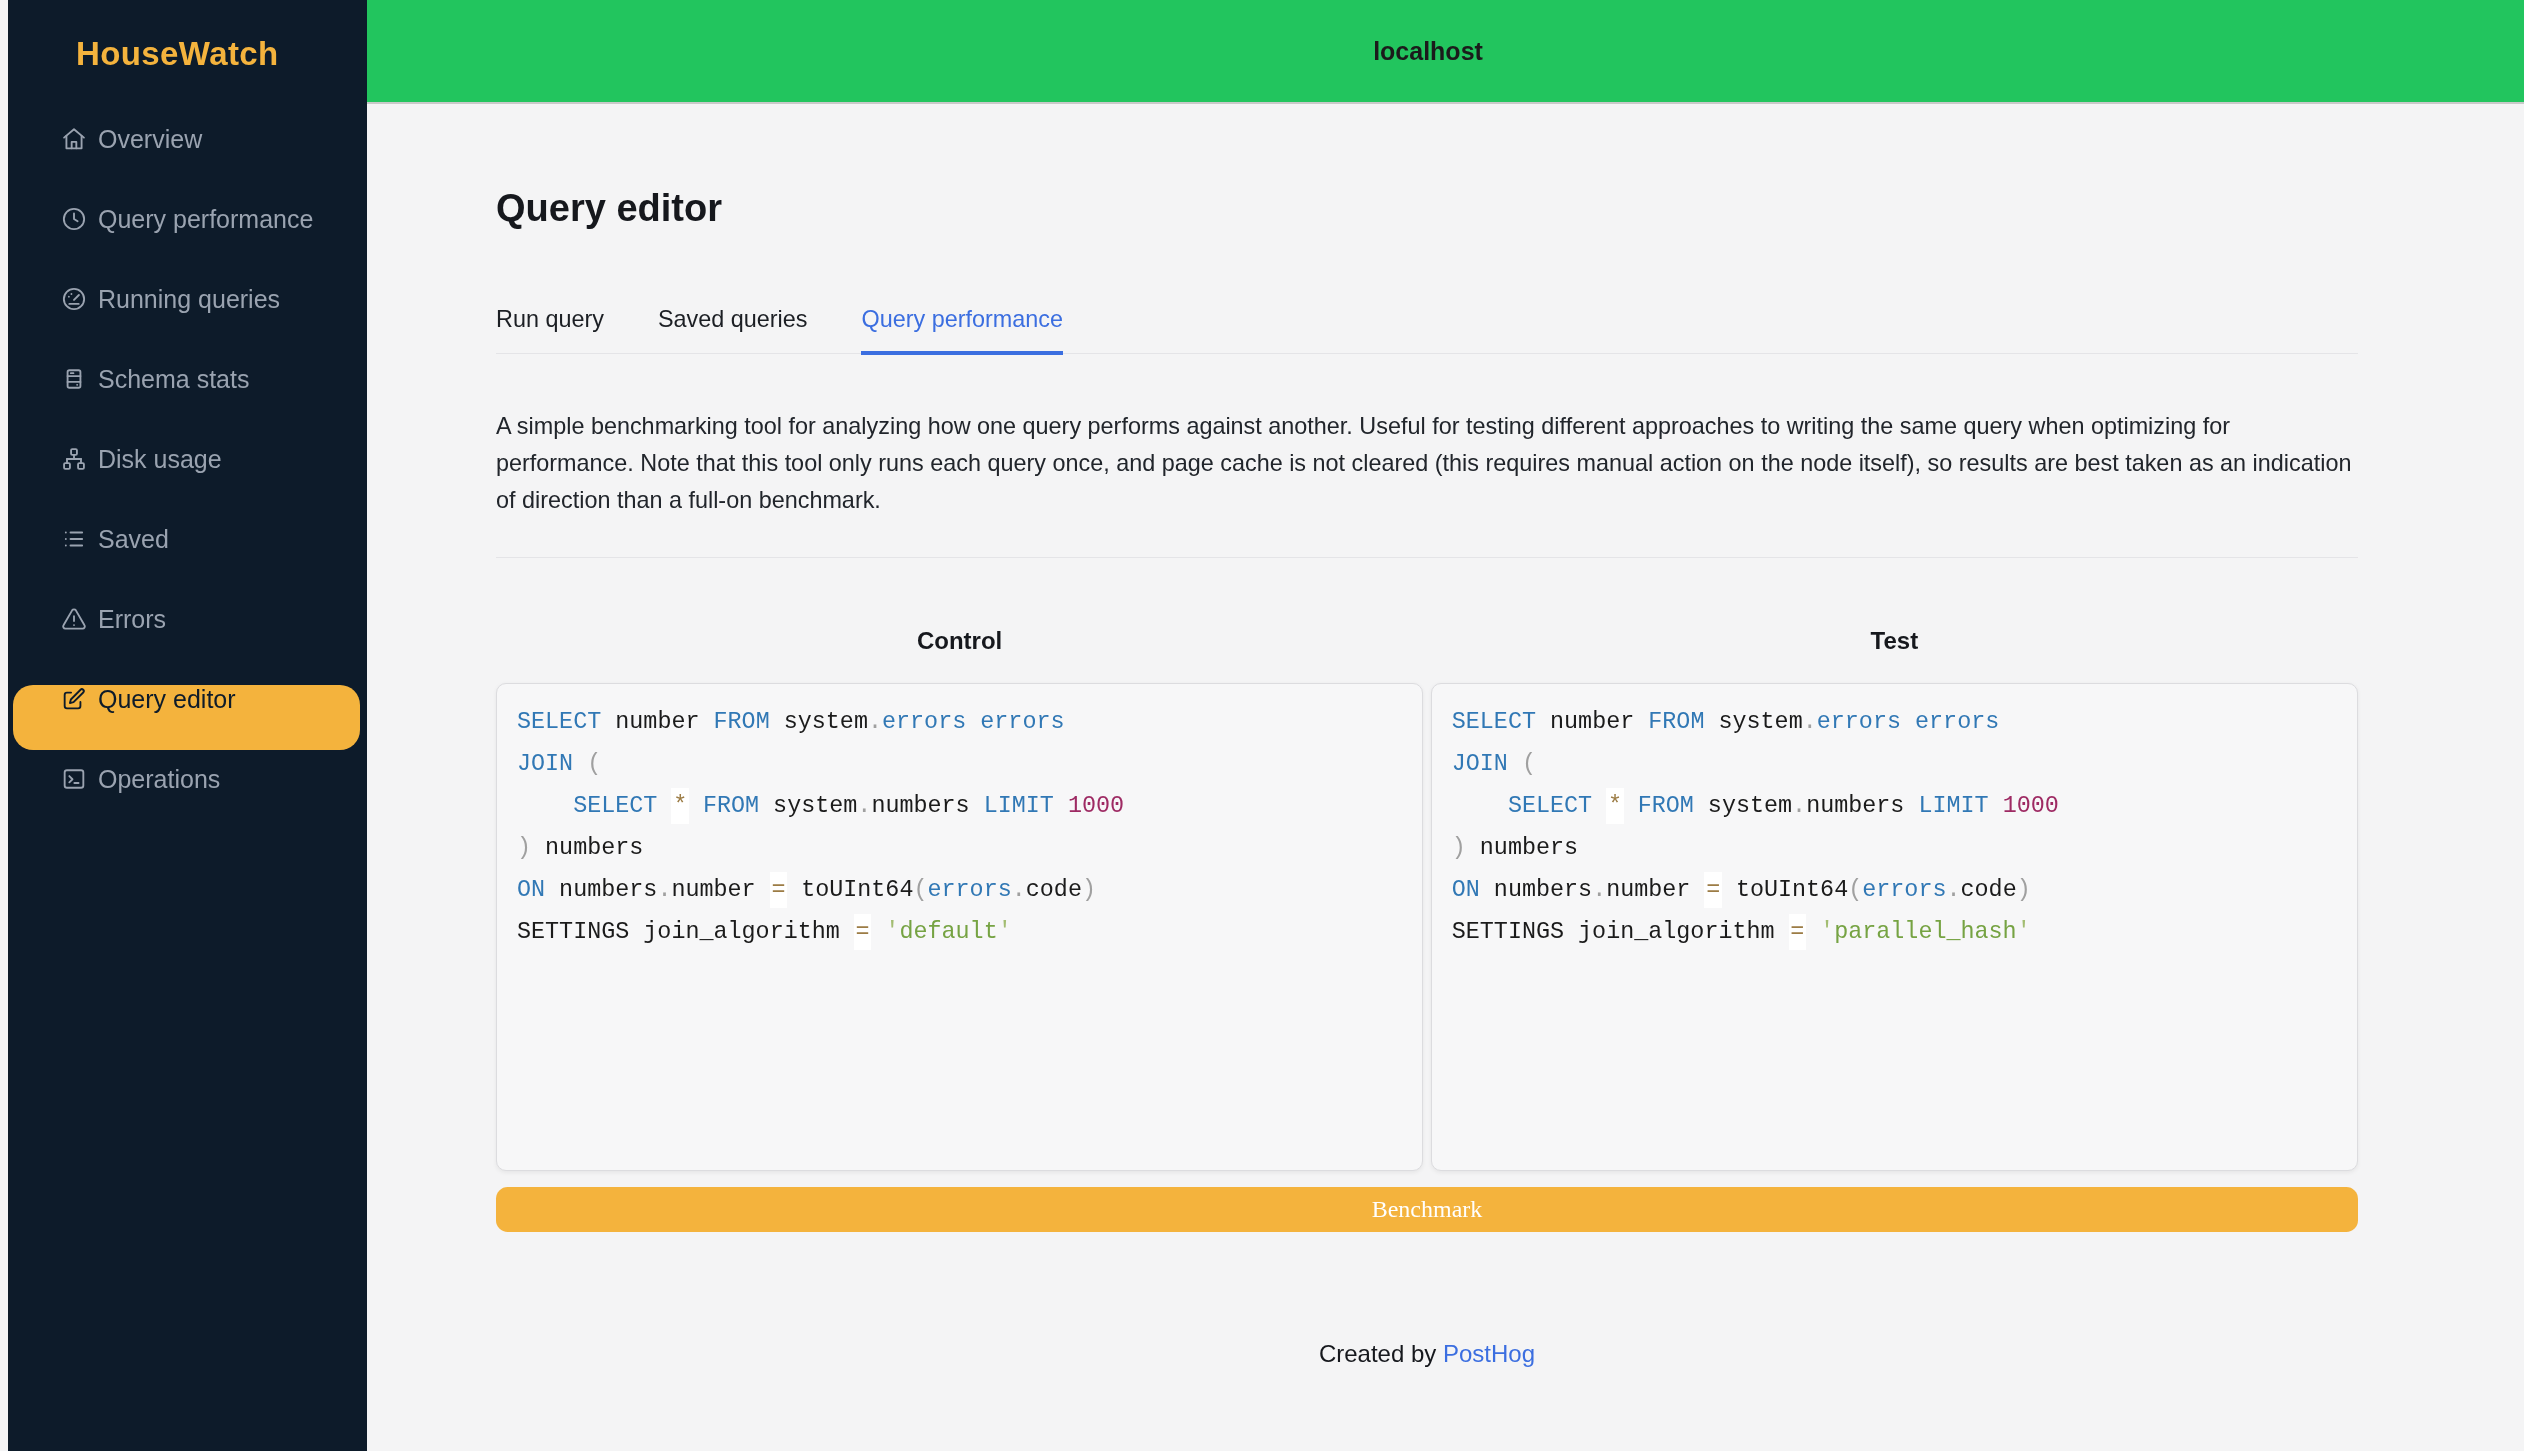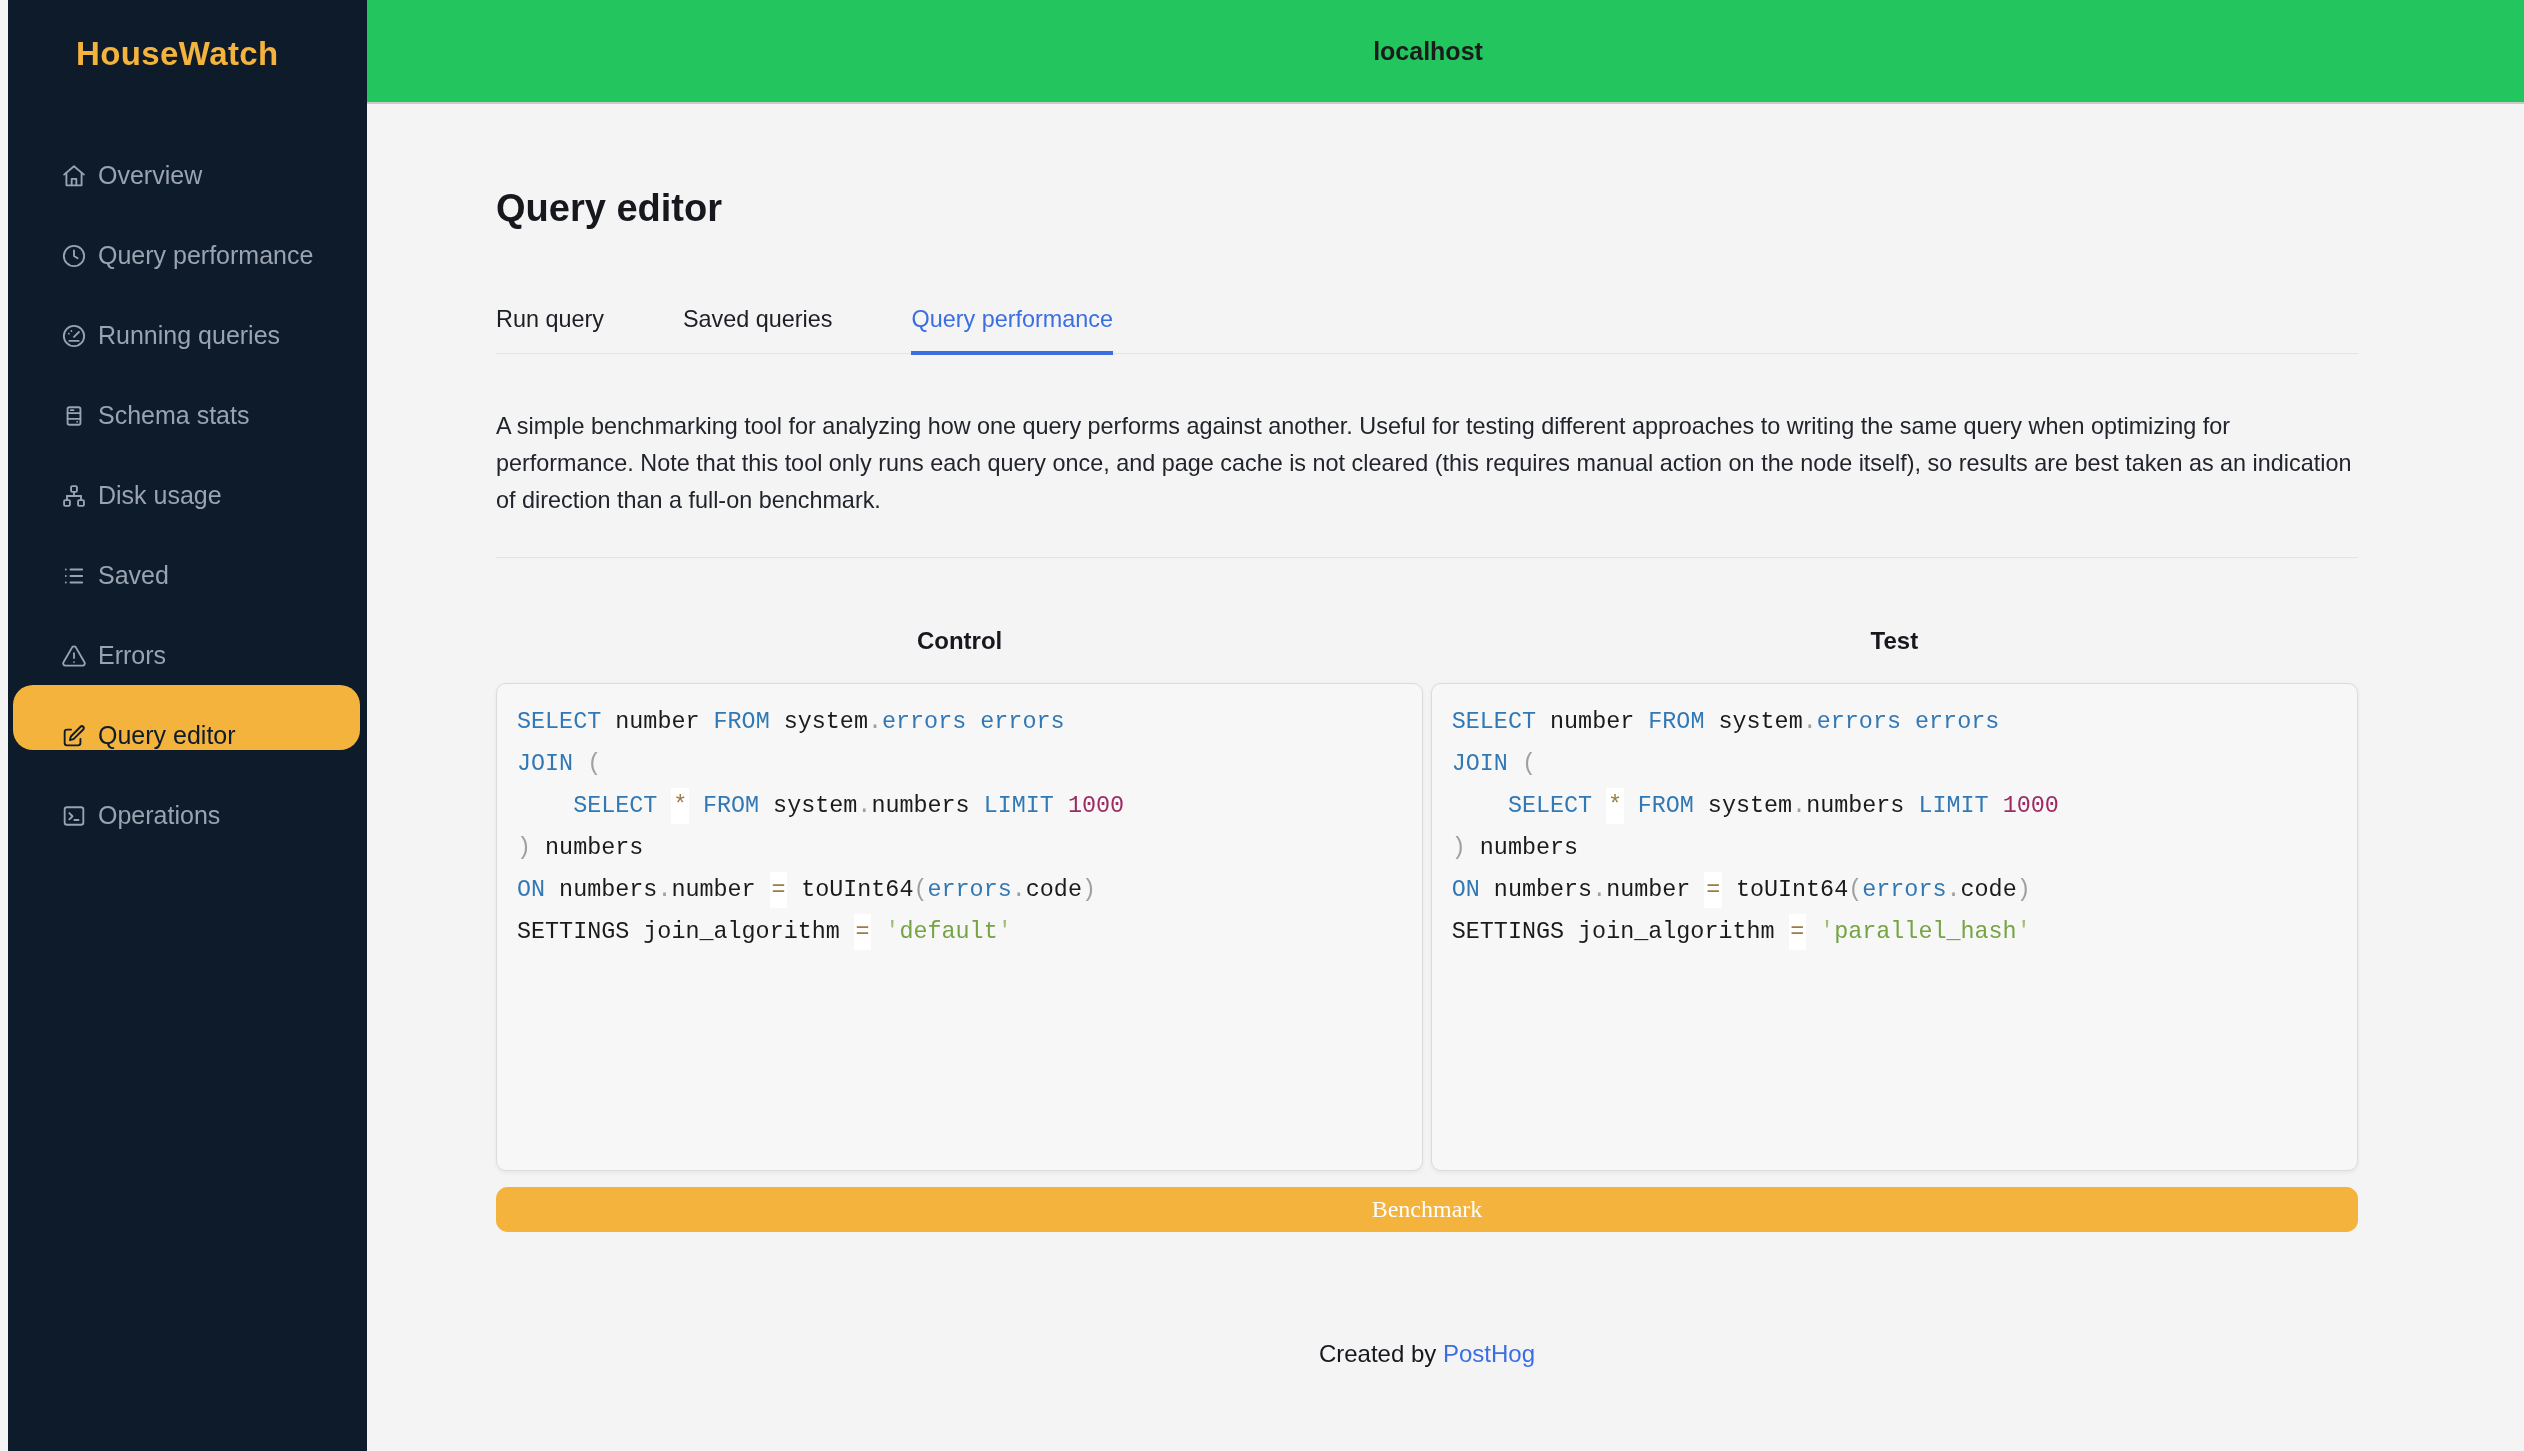--- a/index.html
+++ b/index.html
@@ -14,21 +14,21 @@
     position:absolute;left:8px;top:0;width:359px;height:1451px;
     background:var(--sidebar-bg,#0d1b2a);z-index:2;
   }
   .logo{
     position:absolute;left:68px;top:35px;
     color:var(--brand,#f4b33d);font-size:33px;font-weight:700;letter-spacing:0.4px;
   }
   .nav{position:absolute;top:125px;left:5px;right:6.7px;}
   .nav-item{
     height:65px;margin-bottom:15px;border-radius:20px;
-    display:flex;align-items:flex-end;padding-left:47px;
+    display:flex;align-items:flex-start;padding-left:47px;
     color:var(--sidebar-text,#9aa3b0);font-size:25px;cursor:pointer;
   }
   .nav-item .nicon{width:28px;height:28px;flex:0 0 28px;margin-right:10px;display:flex;align-items:center;}
   .nav-item .nicon svg{width:28px;height:28px;stroke:currentColor;fill:none;stroke-width:1.6;stroke-linecap:round;stroke-linejoin:round;}
   .nav-item.active{
     background:var(--brand,#f4b33d);
     color:#0d1b2a;font-weight:500;
   }
   
   .topbar{
@@ -38,21 +38,21 @@
     font-size:25px;font-weight:700;color:#1b1b1b;
   }
   
   .main{
     position:absolute;left:496px;top:105px;width:1862px;
   }
   .page-title{
     margin:81px 0 0 0;font-size:38px;line-height:45px;font-weight:700;color:#16181d;
   }
   .tabs{
-    display:flex;gap:79px;margin-top:74px;border-bottom:1.7px solid #e4e4e7;
+    display:flex;gap:54px;margin-top:74px;border-bottom:1.7px solid #e4e4e7;
   }
   .tab{
     position:relative;font-size:23.4px;line-height:28px;color:#1c1f24;
     padding-bottom:20px;cursor:pointer;
   }
   .tab.active{color:var(--accent,#3b6ee0);}
   .tab.active::after{
     content:"";position:absolute;left:0;right:0;bottom:-1.7px;height:4.2px;
     background:var(--accent,#3b6ee0);
   }

